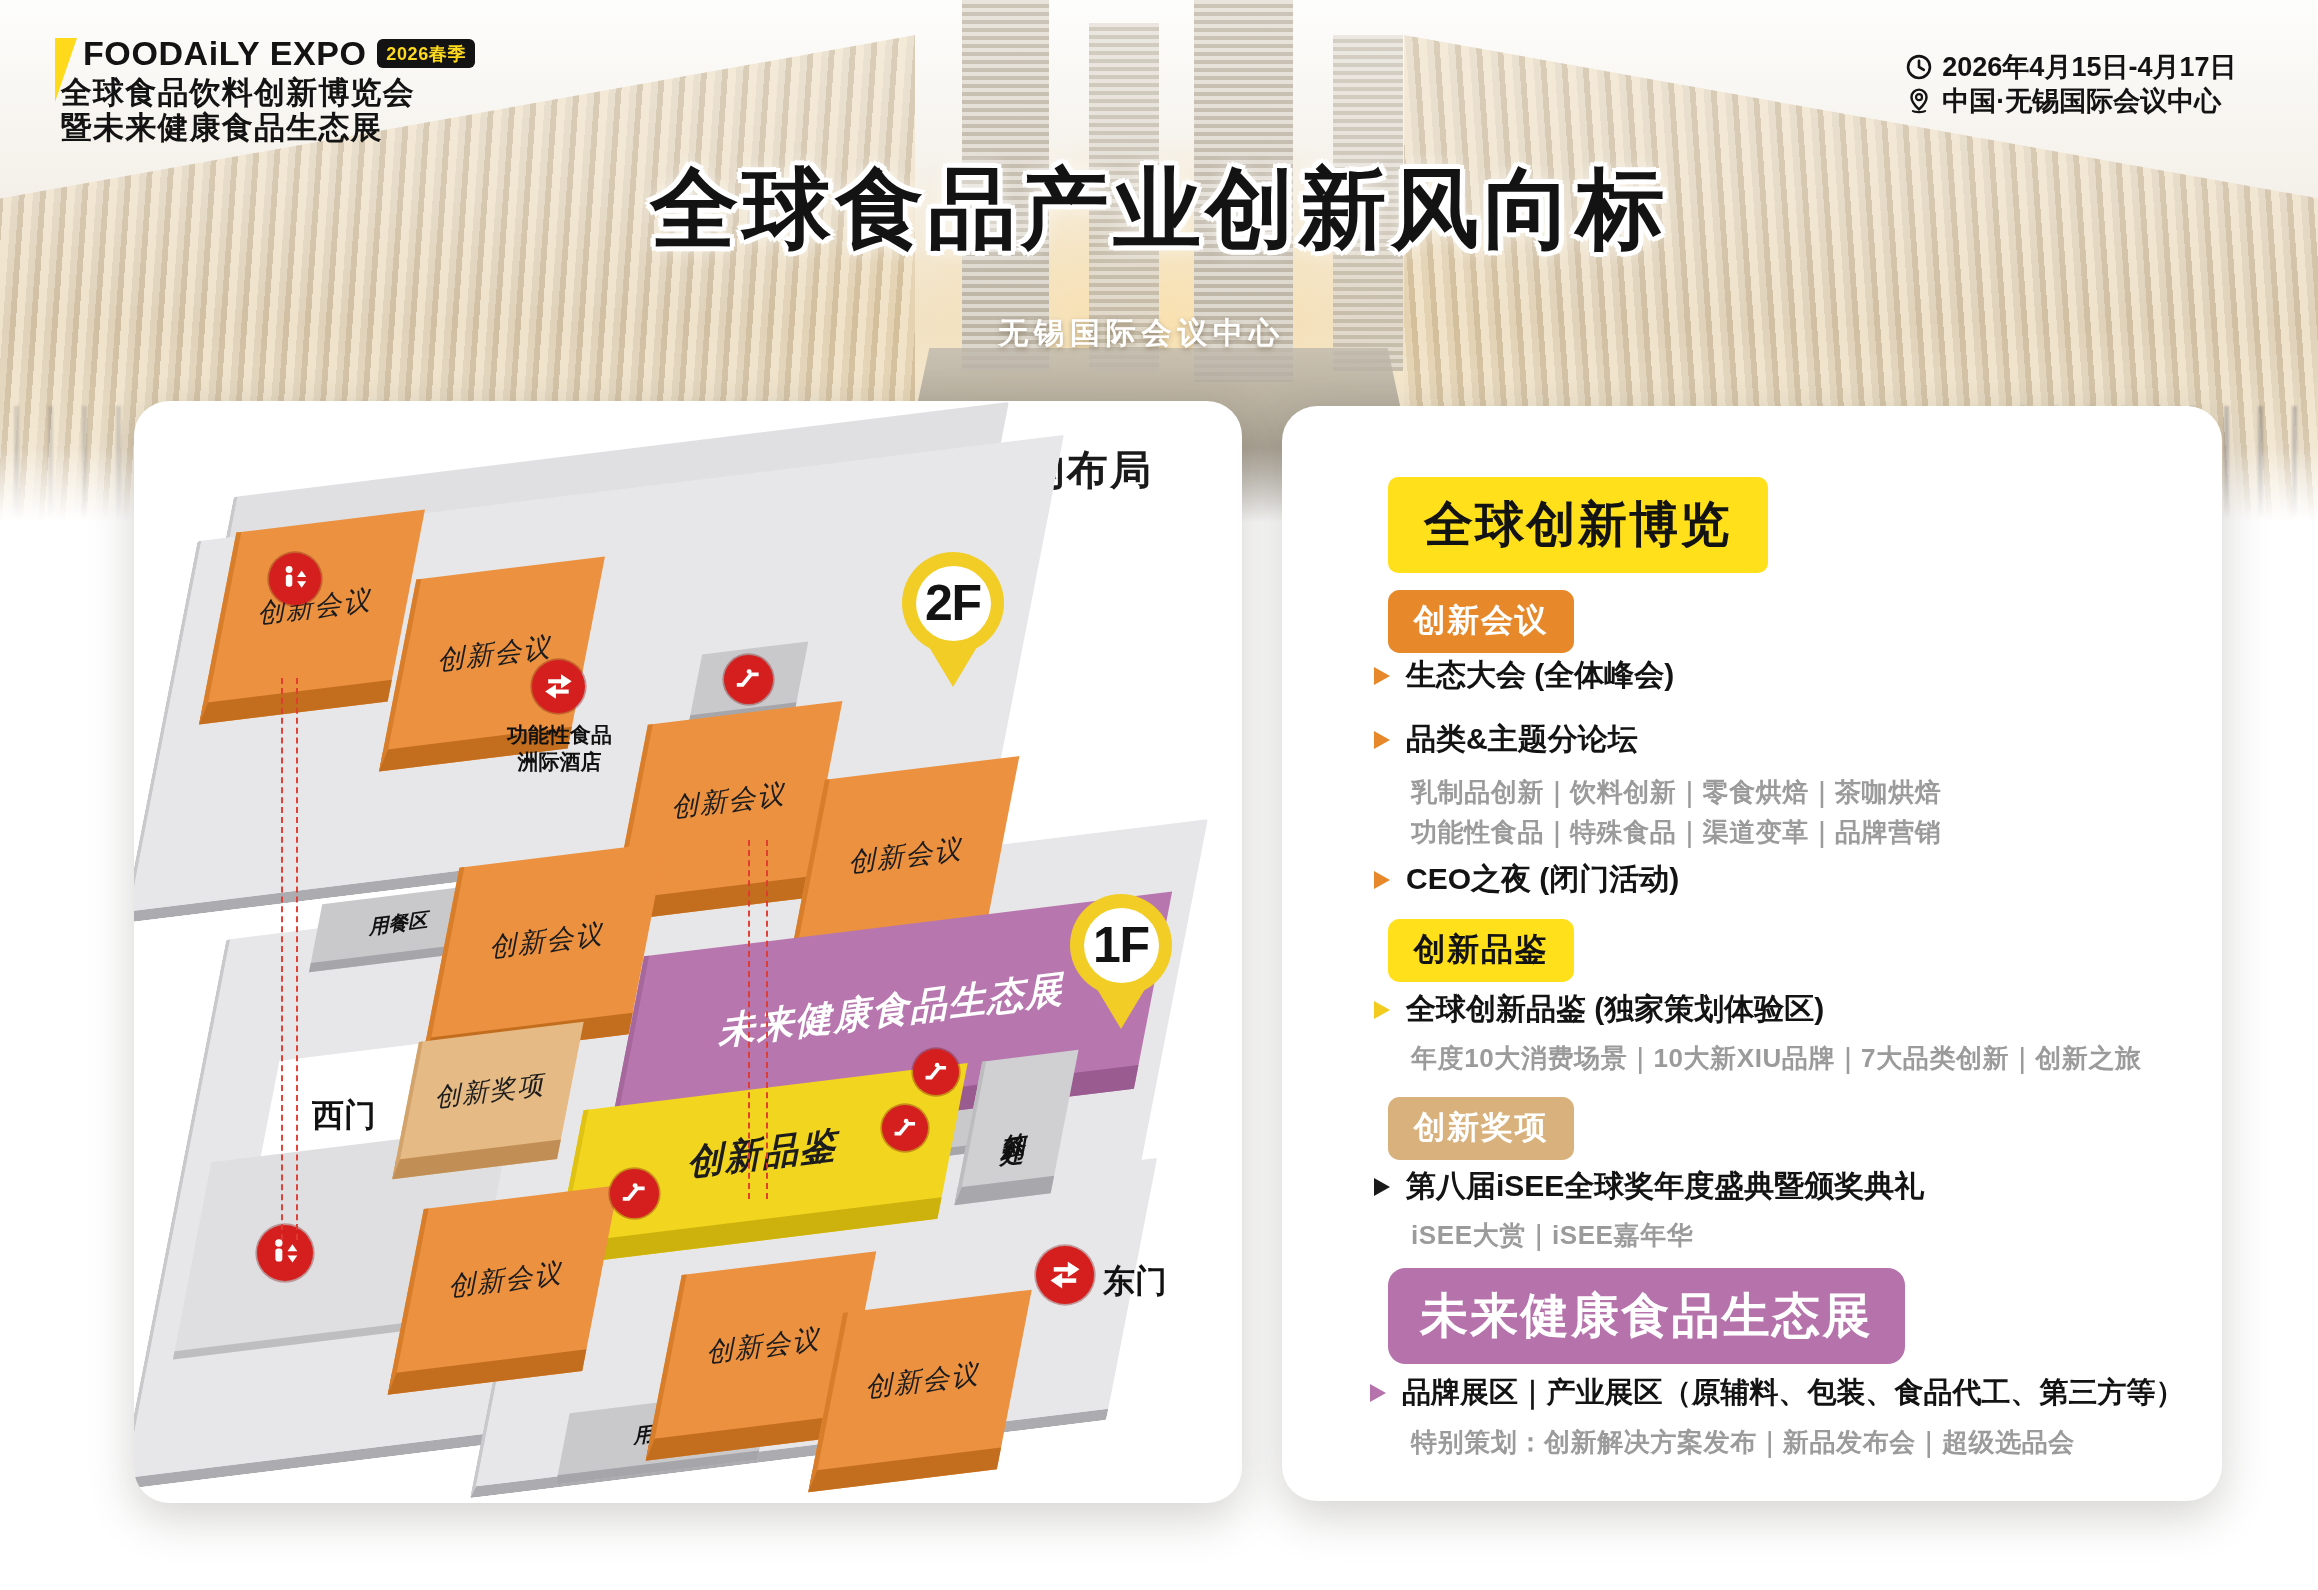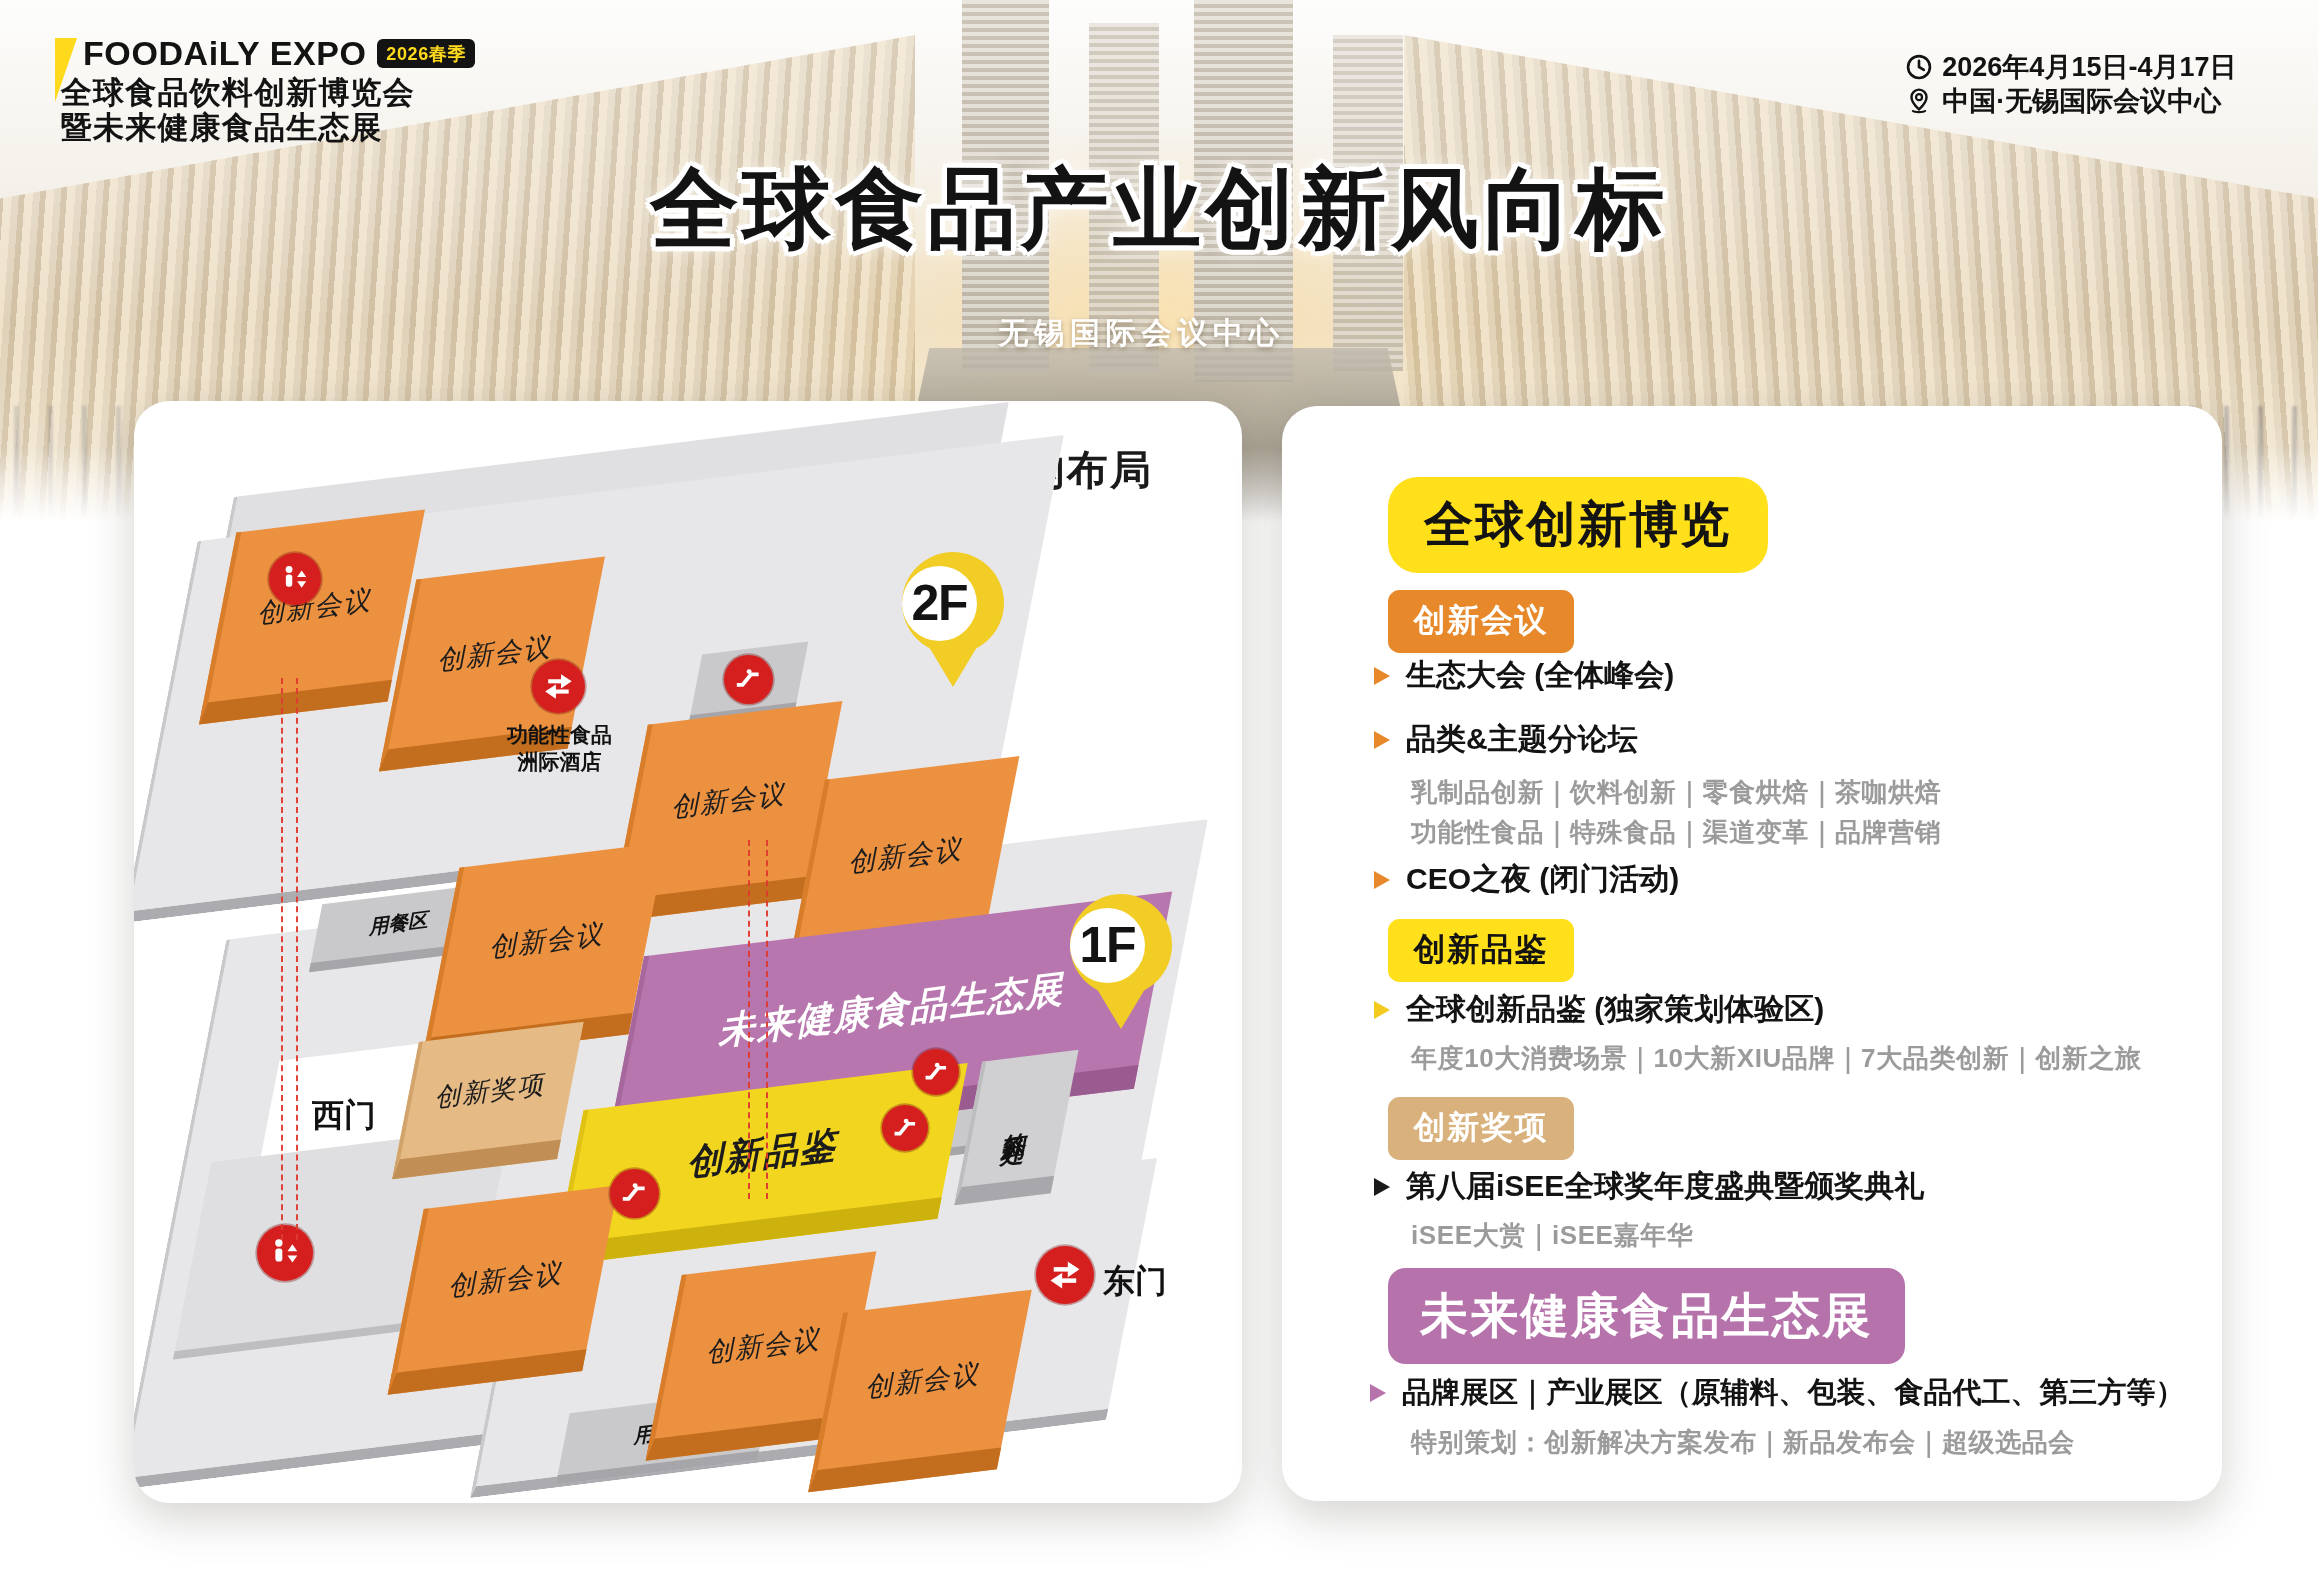--- a/index.html
+++ b/index.html
@@ -64,33 +64,33 @@
   .signin{position:absolute;background:#D0D0D3;border-bottom:17.4px solid #A8A8AC;border-left:4.6px solid #BDBDC0;display:flex;align-items:center;justify-content:center;z-index:4;}
   .signin .v{writing-mode:vertical-rl;font-size:24px;font-weight:700;color:#111;letter-spacing:3.5px;}
 
   .ric{position:absolute;border-radius:50%;background:#D51F1E;display:flex;align-items:center;justify-content:center;z-index:6;
     box-shadow:0 0 0 1.7px rgba(120,10,10,.35);}
   .ric svg{width:62%;height:62%;}
 
   .dash{position:absolute;width:0;border-left:2.3px dashed #E03A2F;z-index:7;opacity:.95;}
 
   .pin{position:absolute;z-index:9;}
-  .pin .bub{width:102px;height:102px;border-radius:50%;background:#F1CD26;display:flex;align-items:center;justify-content:flex-start;}
+  .pin .bub{width:102px;height:102px;border-radius:50%;background:#F1CD26;display:flex;align-items:center;justify-content:center;}
   .pin .in{width:75px;height:75px;border-radius:50%;background:#fff;display:flex;align-items:center;justify-content:center;
     font-size:50px;font-weight:900;color:#131313;letter-spacing:-1.2px;}
   .pin::after{content:"";position:absolute;left:50%;top:90px;transform:translateX(-50%);
     border-left:27px solid transparent;border-right:27px solid transparent;border-top:45px solid #F1CD26;}
 
   .gate{position:absolute;font-size:32px;font-weight:800;color:#111;z-index:6;white-space:nowrap;}
   .bridge{position:absolute;z-index:6;text-align:center;font-size:21px;font-weight:800;color:#111;line-height:27px;white-space:nowrap;}
 
   
   .p-abs{position:absolute;}
   .badge{display:inline-block;font-weight:900;white-space:nowrap;}
-  .badge.title{background:#FFE01A;color:#131313;font-size:49px;padding:15px 36px;border-radius:30px;letter-spacing:2.3px;}
+  .badge.title{background:#FFE01A;color:#131313;font-size:49px;padding:15px 36px;border-radius:10px;letter-spacing:2.3px;}
   .badge.sec{font-size:32px;padding:9.3px 25.5px;border-radius:11.6px;letter-spacing:1.7px;}
   .badge.sec.orange{background:#E7892B;color:#fff;}
   .badge.sec.yellow{background:#FFE01A;color:#131313;}
   .badge.sec.tan{background:#D9B17C;color:#fff;}
   .badge.purple-big{background:#B672AB;color:#fff;font-size:48px;padding:16px 32px;border-radius:17.4px;letter-spacing:2.3px;}
   .row{position:absolute;display:flex;align-items:center;gap:16px;font-size:30px;font-weight:800;color:#131313;white-space:nowrap;}
   .tri{width:0;height:0;border-top:9.9px solid transparent;border-bottom:9.9px solid transparent;border-left:16px solid #E7892B;flex:0 0 auto;}
   .tri.y{border-left-color:#F2CB1E;}
   .tri.k{border-left-color:#1a1a1a;}
   .tri.p{border-left-color:#B672AB;}

